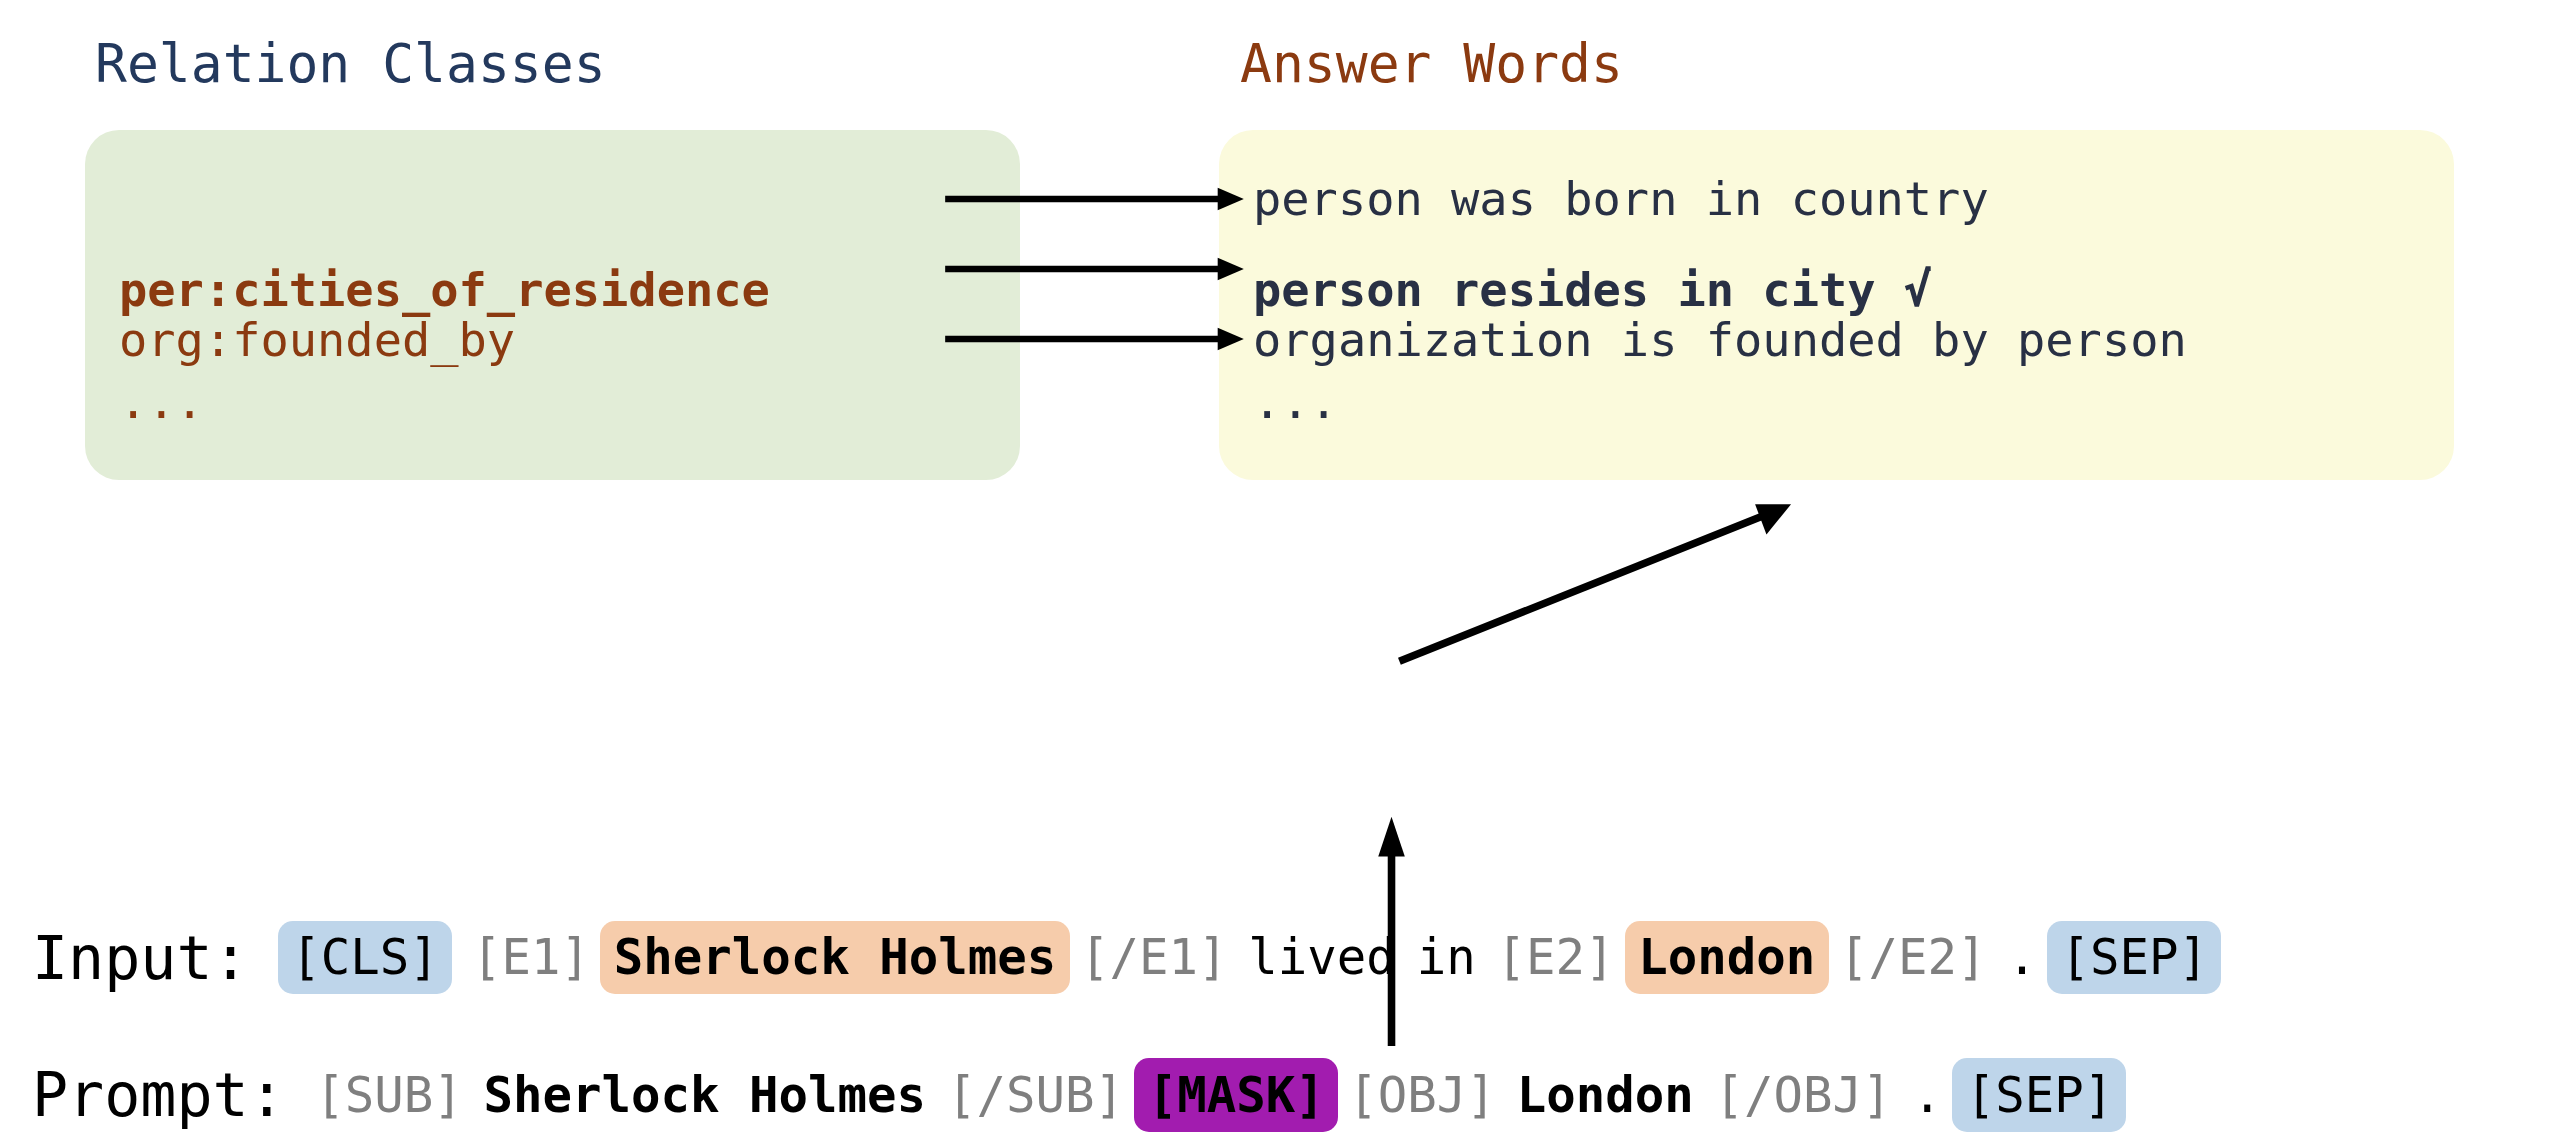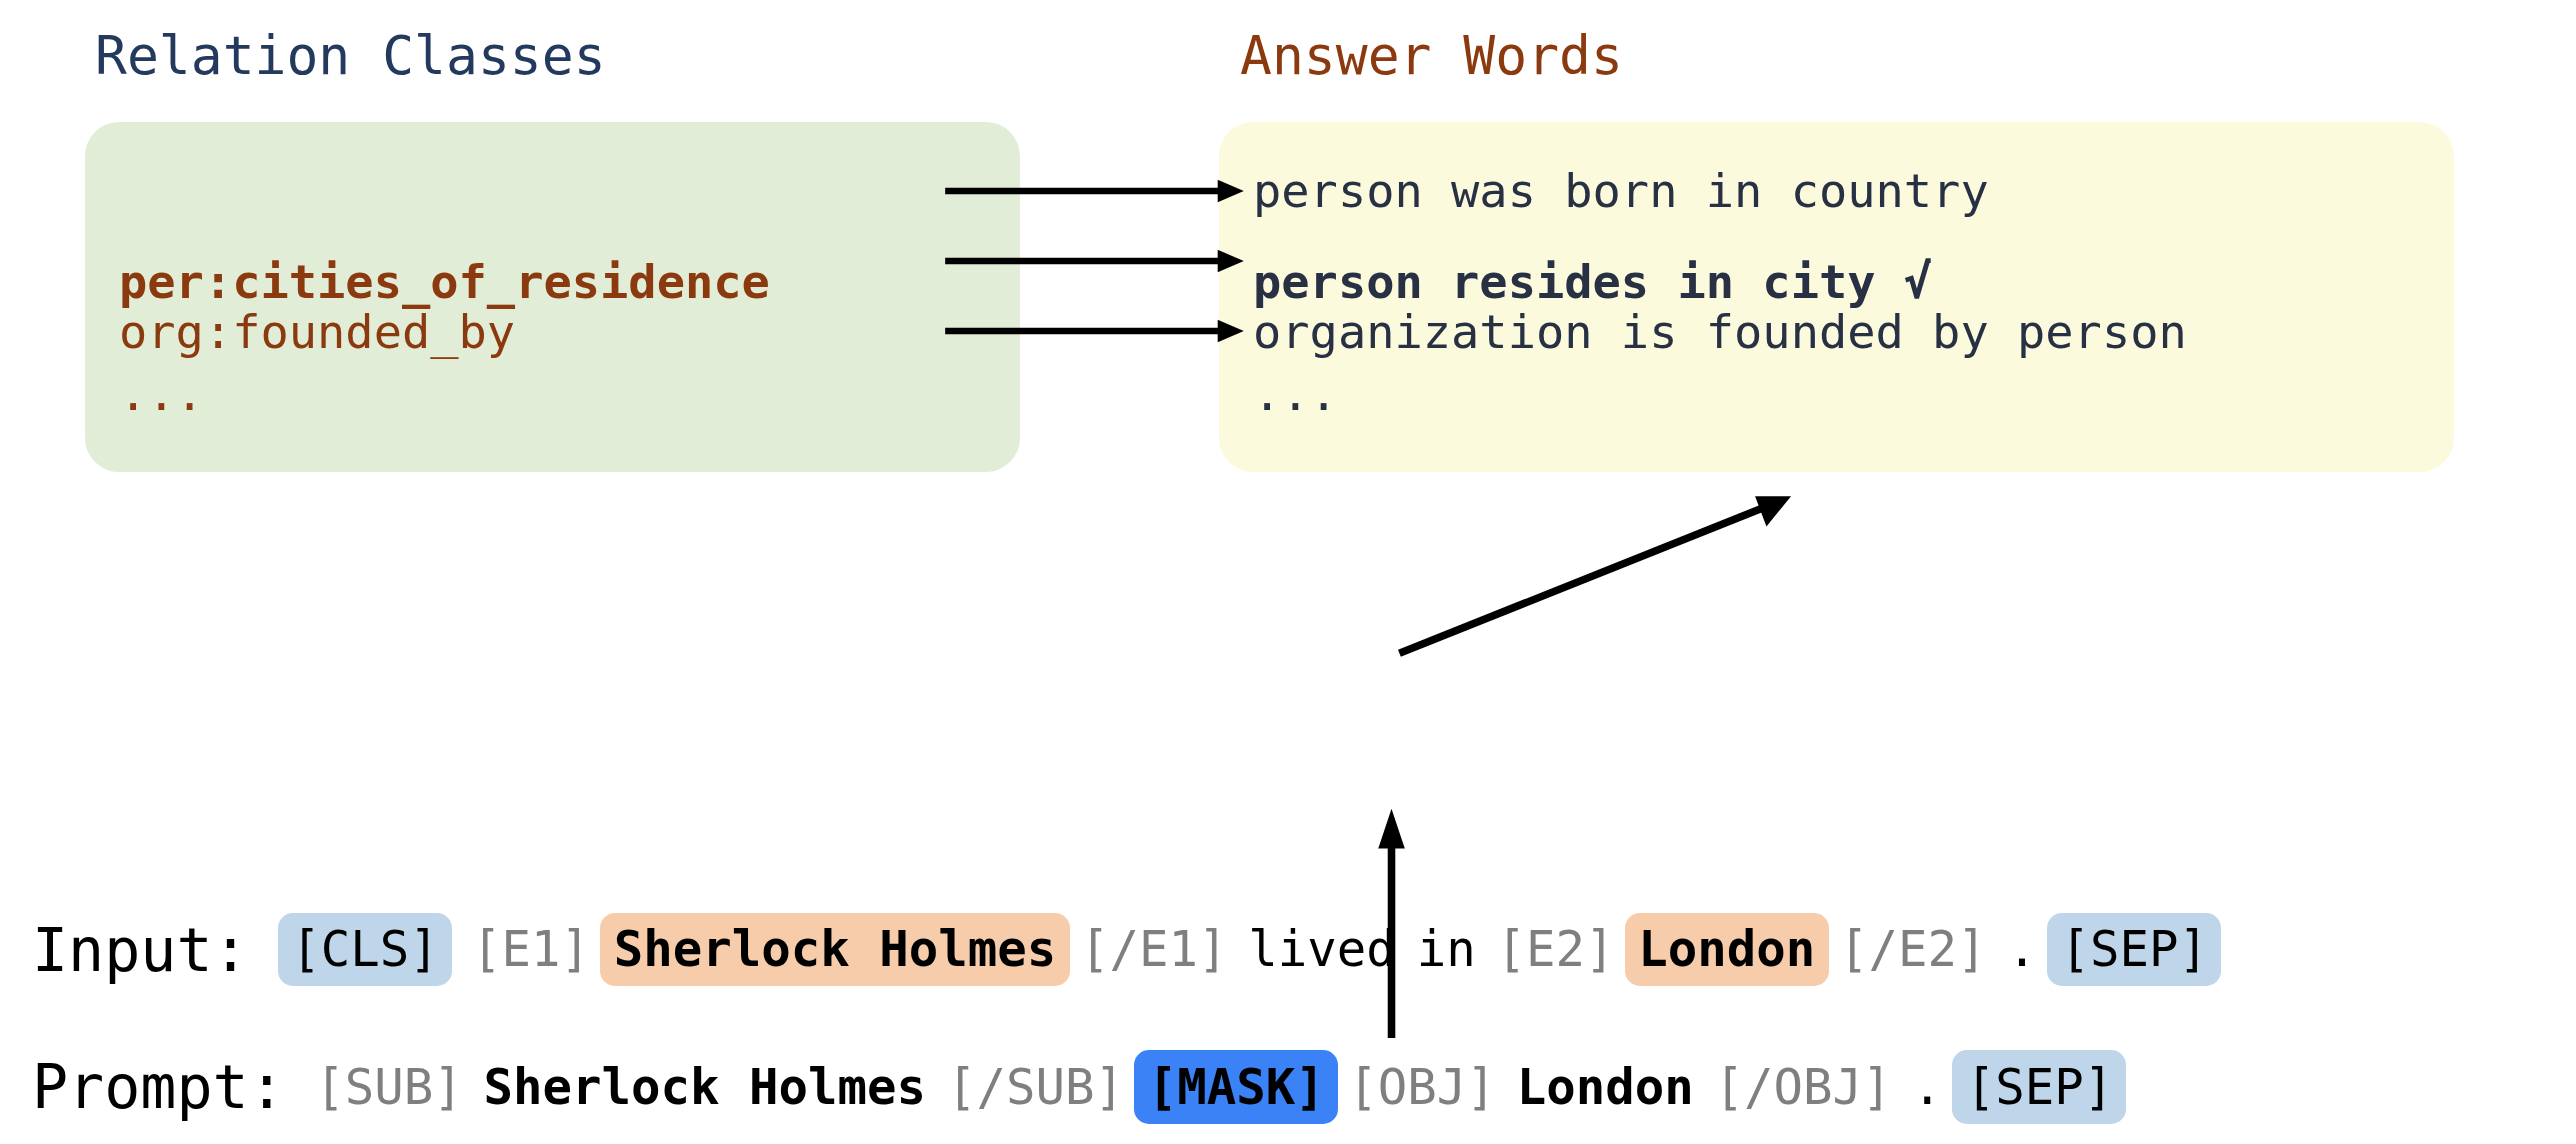--- a/index.html
+++ b/index.html
@@ -10,21 +10,21 @@
   body {
     width: 2576px;
     height: 1145px;
     position: relative;
     overflow: hidden;
     font-family: "DejaVu Sans Mono", monospace;
   }
 
   .canvas {
     position: absolute;
-    left: 0; top: 8px;
+    left: 0; top: 16px;
     width: 2576px;
     height: 916px;
     text-align: center;
   }
 
   
   .heading {
     position: absolute;
     font-family: "DejaVu Sans Mono", monospace;
     font-size: 53px;
@@ -165,21 +165,21 @@
 
   .chip {
     display: inline-block;
     border-radius: 15px;
     padding: 12.3px 13.3px;
     margin: 0 4.7px;
     font-family: "DejaVu Sans Mono", monospace;
   }
   .chip-blue   { background: #bed5ea; color: #000000; }
   .chip-peach  { background: #f6ccab; color: #000000; font-weight: bold; }
-  .chip-pink   { background: #3b82f6; color: #000000; font-weight: bold; }
+  .chip-pink   { background: #a21caf; color: #000000; font-weight: bold; }
 </style>
 </head>
 <body>
 
 <div class="canvas">
 
   <div class="heading" id="relation-classes-title">Relation Classes</div>
 
   <div class="heading" id="answer-words-title">Answer Words</div>
 

